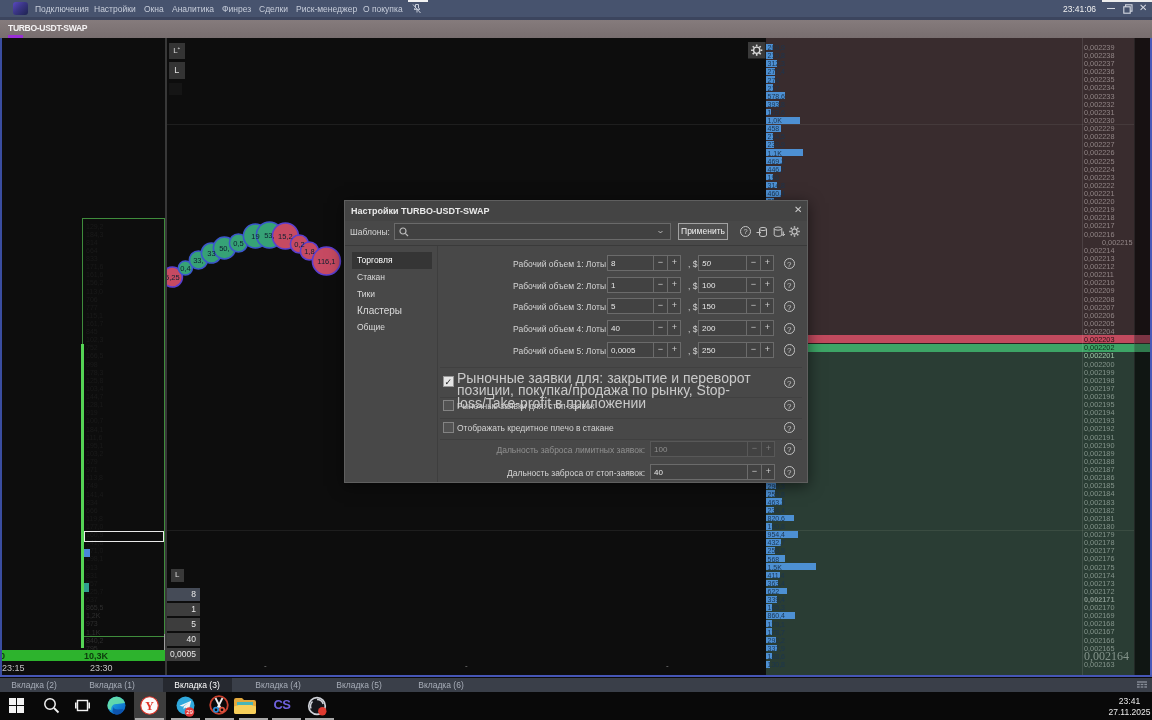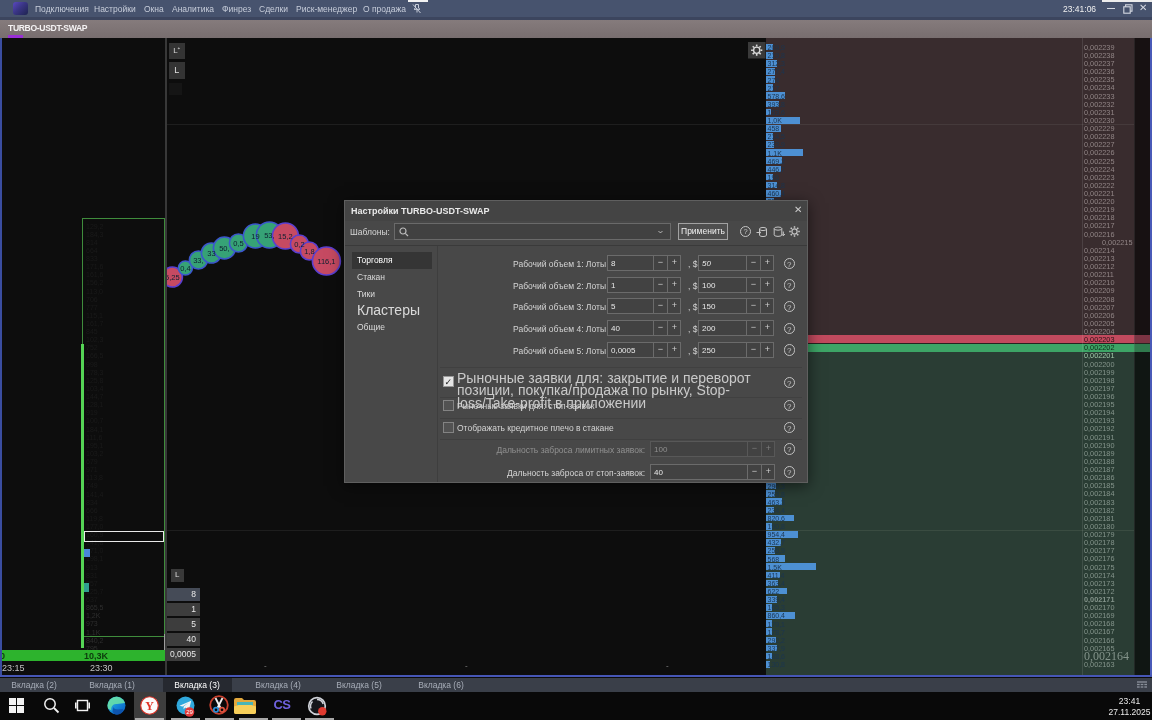--- a/index.html
+++ b/index.html
@@ -10,21 +10,21 @@
 <div class="ab" style="left:0;top:0;width:1152px;height:17px;background:#47536e;"></div>
 <div class="ab" style="left:0;top:17px;width:1152px;height:3px;background:#3c455e;"></div>
 <div class="ab" style="left:13px;top:2px;width:15px;height:13px;border-radius:3px;background:linear-gradient(135deg,#5a48c0 0%,#3a3585 45%,#1e2450 100%);"></div>
 <div class="ab" style="left:35px;top:4px;font-size:8.5px;color:#c7cdda;">Подключения</div>
 <div class="ab" style="left:94px;top:4px;font-size:8.5px;color:#c7cdda;">Настройки</div>
 <div class="ab" style="left:144px;top:4px;font-size:8.5px;color:#c7cdda;">Окна</div>
 <div class="ab" style="left:172px;top:4px;font-size:8.5px;color:#c7cdda;">Аналитика</div>
 <div class="ab" style="left:222px;top:4px;font-size:8.5px;color:#c7cdda;">Финрез</div>
 <div class="ab" style="left:259px;top:4px;font-size:8.5px;color:#c7cdda;">Сделки</div>
 <div class="ab" style="left:296px;top:4px;font-size:8.5px;color:#c7cdda;">Риск-менеджер</div>
-<div class="ab" style="left:363px;top:4px;font-size:8.5px;color:#c7cdda;">О продажа</div>
+<div class="ab" style="left:363px;top:4px;font-size:8.5px;color:#c7cdda;">О покупка</div>
 <svg class="ab" style="left:411px;top:3px;" width="11" height="11" viewBox="0 0 11 11">
       <g stroke="#c7cdda" stroke-width="1" fill="none">
         <path d="M4.5 1.5 L7.5 1.5 L7.5 5 L9 6.3 L3 6.3 L4.5 5 Z" fill="none"></path>
         <line x1="6" y1="6.3" x2="6" y2="9.5"></line>
         <line x1="2" y1="1.5" x2="9.5" y2="10"></line>
       </g>
     </svg>
 <div class="ab" style="left:408px;top:0;width:20px;height:2px;background:#f2f2f2;"></div>
 <div class="ab" style="left:1102px;top:0;width:50px;height:1.5px;background:#ededed;"></div>
 <div class="ab" style="left:1063px;top:4px;font-size:8.5px;color:#f0f0f0;">23:41:06</div>
@@ -531,21 +531,21 @@
           <line x1="10.3" y1="2.7" x2="9.1" y2="3.9"></line>
           <line x1="3.9" y1="9.1" x2="2.7" y2="10.3"></line>
         </g>
       </g>
     </svg>
 <div class="ab" style="left:345px;top:245px;width:462px;height:1px;background:#3a3a3a;"></div>
 <div class="ab" style="left:437px;top:246px;width:1px;height:236px;background:#3e3e3e;"></div>
 <div class="ab" style="left:352px;top:252px;width:80px;height:17px;background:#353535;color:#ffffff;font-size:8.5px;line-height:17px;padding-left:5px;">Торговля</div>
 <div class="ab" style="left:357px;top:269px;width:78px;height:17px;color:#dadada;font-size:8.5px;line-height:17px;">Стакан</div>
 <div class="ab" style="left:357px;top:285.5px;width:78px;height:17px;color:#dadada;font-size:8.5px;line-height:17px;">Тики</div>
-<div class="ab" style="left:357px;top:302px;width:78px;height:17px;color:#dadada;font-size:14px;line-height:17px;">Кластеры</div>
+<div class="ab" style="left:357px;top:302px;width:78px;height:17px;color:#dadada;font-size:10px;line-height:17px;">Кластеры</div>
 <div class="ab" style="left:357px;top:318.5px;width:78px;height:17px;color:#dadada;font-size:8.5px;line-height:17px;">Общие</div>
 <div class="ab r" style="left:474px;top:259.0px;width:132px;font-size:8.5px;color:#d4d4d4;">Рабочий объем 1: Лоты</div>
 <div class="ab" style="left:607px;top:255.0px;width:74px;height:16px;background:#424242;border:1px solid #6b6b6b;"></div>
     <div class="ab" style="left:611px;top:259.0px;font-size:8px;color:#e8e8e8;">8</div>
     <div class="ab" style="left:653px;top:256.0px;width:1px;height:14px;background:#6b6b6b;"></div>
     <div class="ab" style="left:667px;top:256.0px;width:1px;height:14px;background:#6b6b6b;"></div>
     <div class="ab" style="left:654px;top:256.0px;width:13px;height:14px;color:#d0d0d0;font-size:9px;text-align:center;line-height:13px;">−</div>
     <div class="ab" style="left:668px;top:256.0px;width:13px;height:14px;color:#d0d0d0;font-size:9px;text-align:center;line-height:13px;">+</div>
 <div class="ab" style="left:688px;top:259.0px;font-size:8.5px;color:#d4d4d4;">, $</div>
 <div class="ab" style="left:698px;top:255.0px;width:76px;height:16px;background:#424242;border:1px solid #6b6b6b;"></div>

